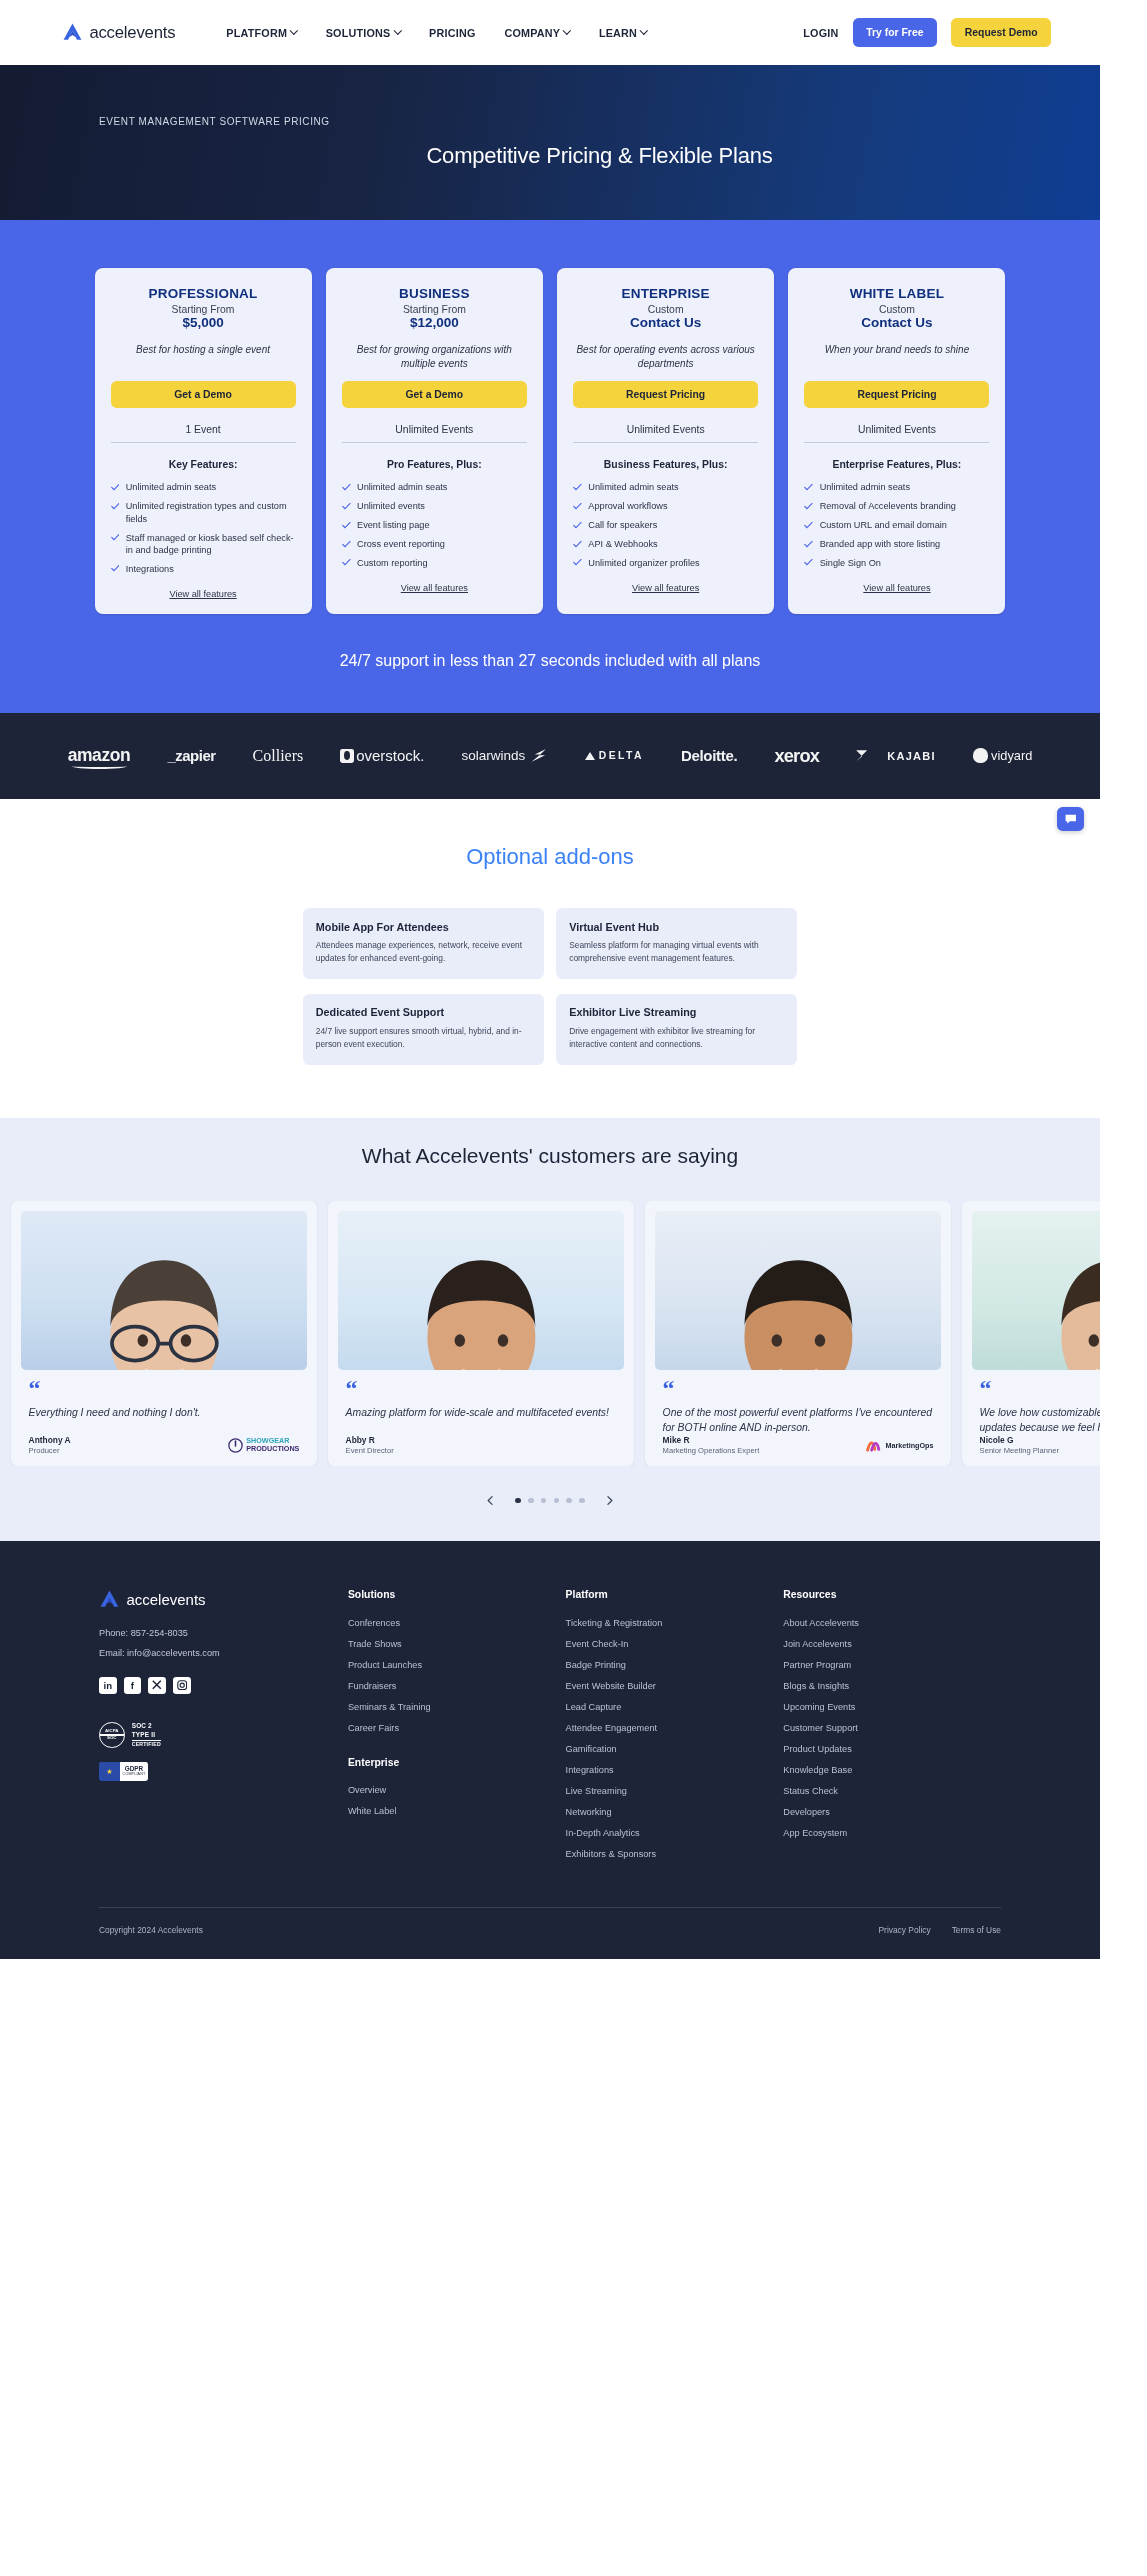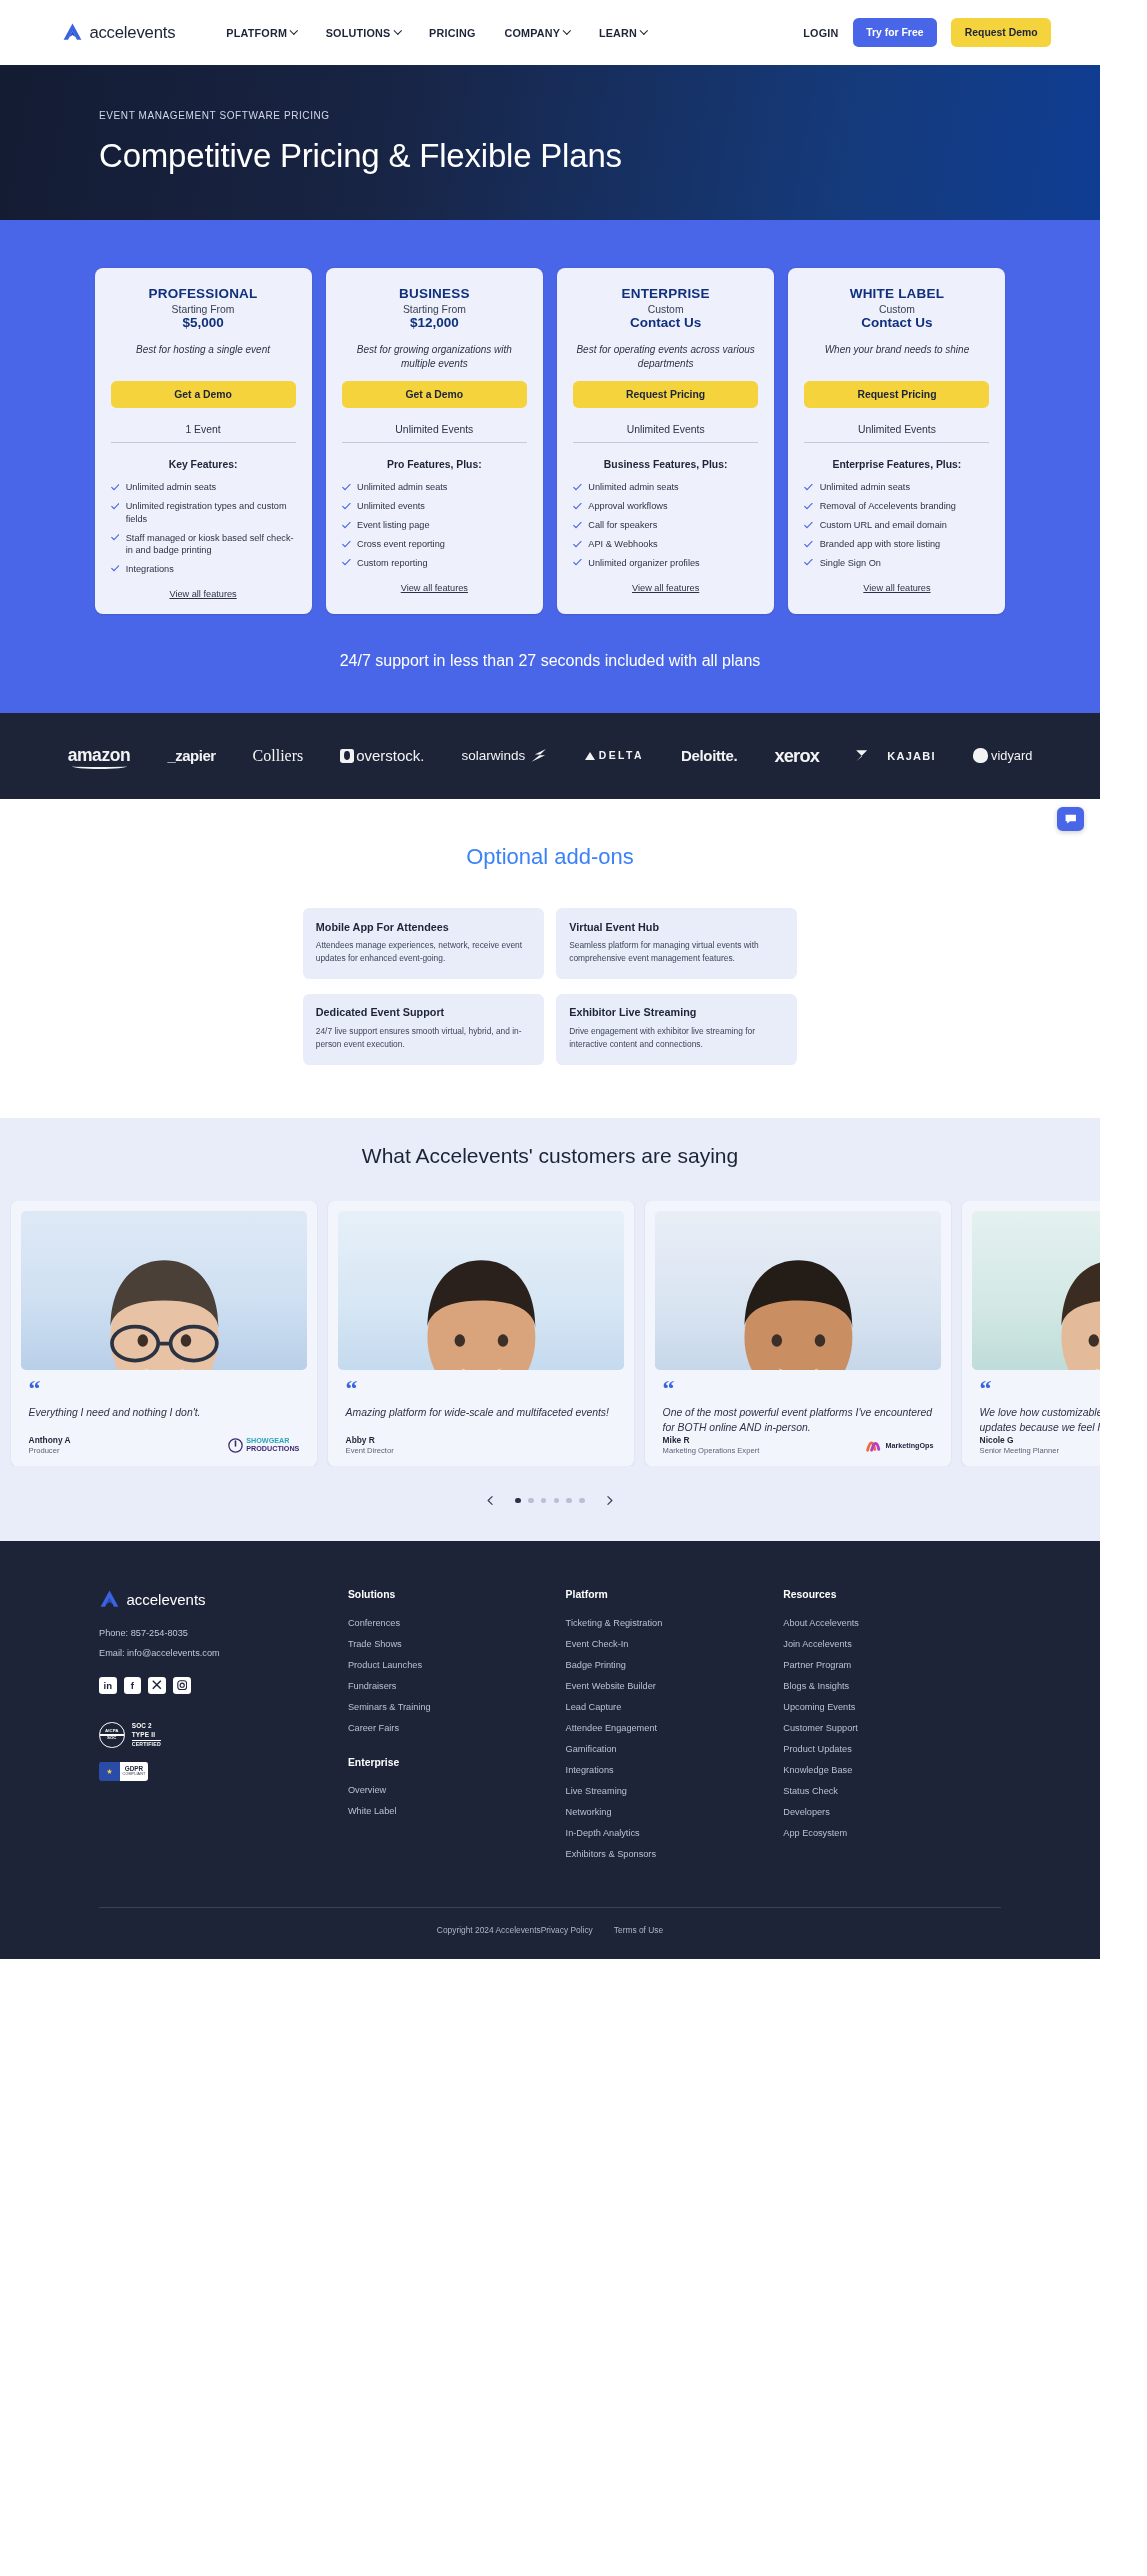--- a/index.html
+++ b/index.html
@@ -37,21 +37,21 @@
   .btn-yellow { background:#f5d33d; color:#1d2438; font-size:10.4px; padding: 8.8px 13.5px; }
 
   
   .hero {
     height: 155px;
     background: linear-gradient(100deg, #141c33 0%, #182444 35%, #153b7d 78%, #0f3d93 100%);
     padding: 0 0 0 99px;
     display: flex; flex-direction: column; justify-content: center;
   }
   .hero-eyebrow { color:#d2d8e6; font-size:10px; letter-spacing:0.6px; margin-bottom: 16px; }
-  .hero-title { color:#ffffff; font-size:33px; font-weight:400; letter-spacing:-0.2px; }
+  .hero-title { color:#ffffff; font-size:22px; font-weight:400; letter-spacing:-0.2px;text-align:center; }
 
   
   .pricing { background:#4a66e8; padding: 48px 0 0; }
   .cards { display:flex; justify-content:center; gap: 14.3px; }
   .card {
     width: 217px; background:#eef1fb; border-radius: 8px;
     padding: 17.5px 16px 14.3px; display:flex; flex-direction:column;
     box-shadow: 0 0.8px 2.4px rgba(0,0,0,.12);
   }
   .card-name { text-align:center; font-size:13.5px; font-weight:700; color:#10307e; letter-spacing:0.2px; }
@@ -136,21 +136,21 @@
   .soc2-cert { border-top:0.8px solid #fff; padding-top:0.8px; font-size:5.2px; }
   .gdpr { display:flex; width:49px; height:19px; border-radius:2.4px; overflow:hidden; }
   .gdpr-l { width:21px; background:#2b4ba8; display:flex; align-items:center; justify-content:center; color:#f5d33d; font-size:7.2px; }
   .gdpr-r { flex:1; background:#fff; display:flex; flex-direction:column; align-items:center; justify-content:center; color:#1d2438; }
   .gdpr-t { font-size:6.4px; font-weight:700; line-height:1; }
   .gdpr-s { font-size:3.6px; letter-spacing:0.2px; }
   .f-col { width: 223px; }
   .f-head { color:#ffffff; font-size:10.4px; font-weight:700; margin-bottom:17.5px; }
   .f-link { display:block; font-size:9.2px; color:#b9c0d2; margin-bottom:11px; cursor:pointer; }
   .f-head.second { margin-top: 24px; }
-  .f-bottom { margin-top: 37px; border-top:0.8px solid #39415a; display:flex; align-items:center; justify-content:center; padding: 17.5px 0 24px; }
+  .f-bottom { margin-top: 37px; border-top:0.8px solid #39415a; display:flex; align-items:center; justify-content:space-between; padding: 17.5px 0 24px; }
   .f-copy { font-size:8.4px; color:#aeb5c8; }
   .f-legal { display:flex; gap:21px; }
   .f-legal span { font-size:8.4px; color:#aeb5c8; cursor:pointer; }
 
   
   .chat {
     position:absolute; right: 16px; top: 807px;
     width: 27px; height: 24px; background:#4a66e8; border-radius:5.6px;
     display:flex; align-items:center; justify-content:center; cursor:pointer;
     box-shadow: 0 1.6px 4.8px rgba(0,0,0,.2);

